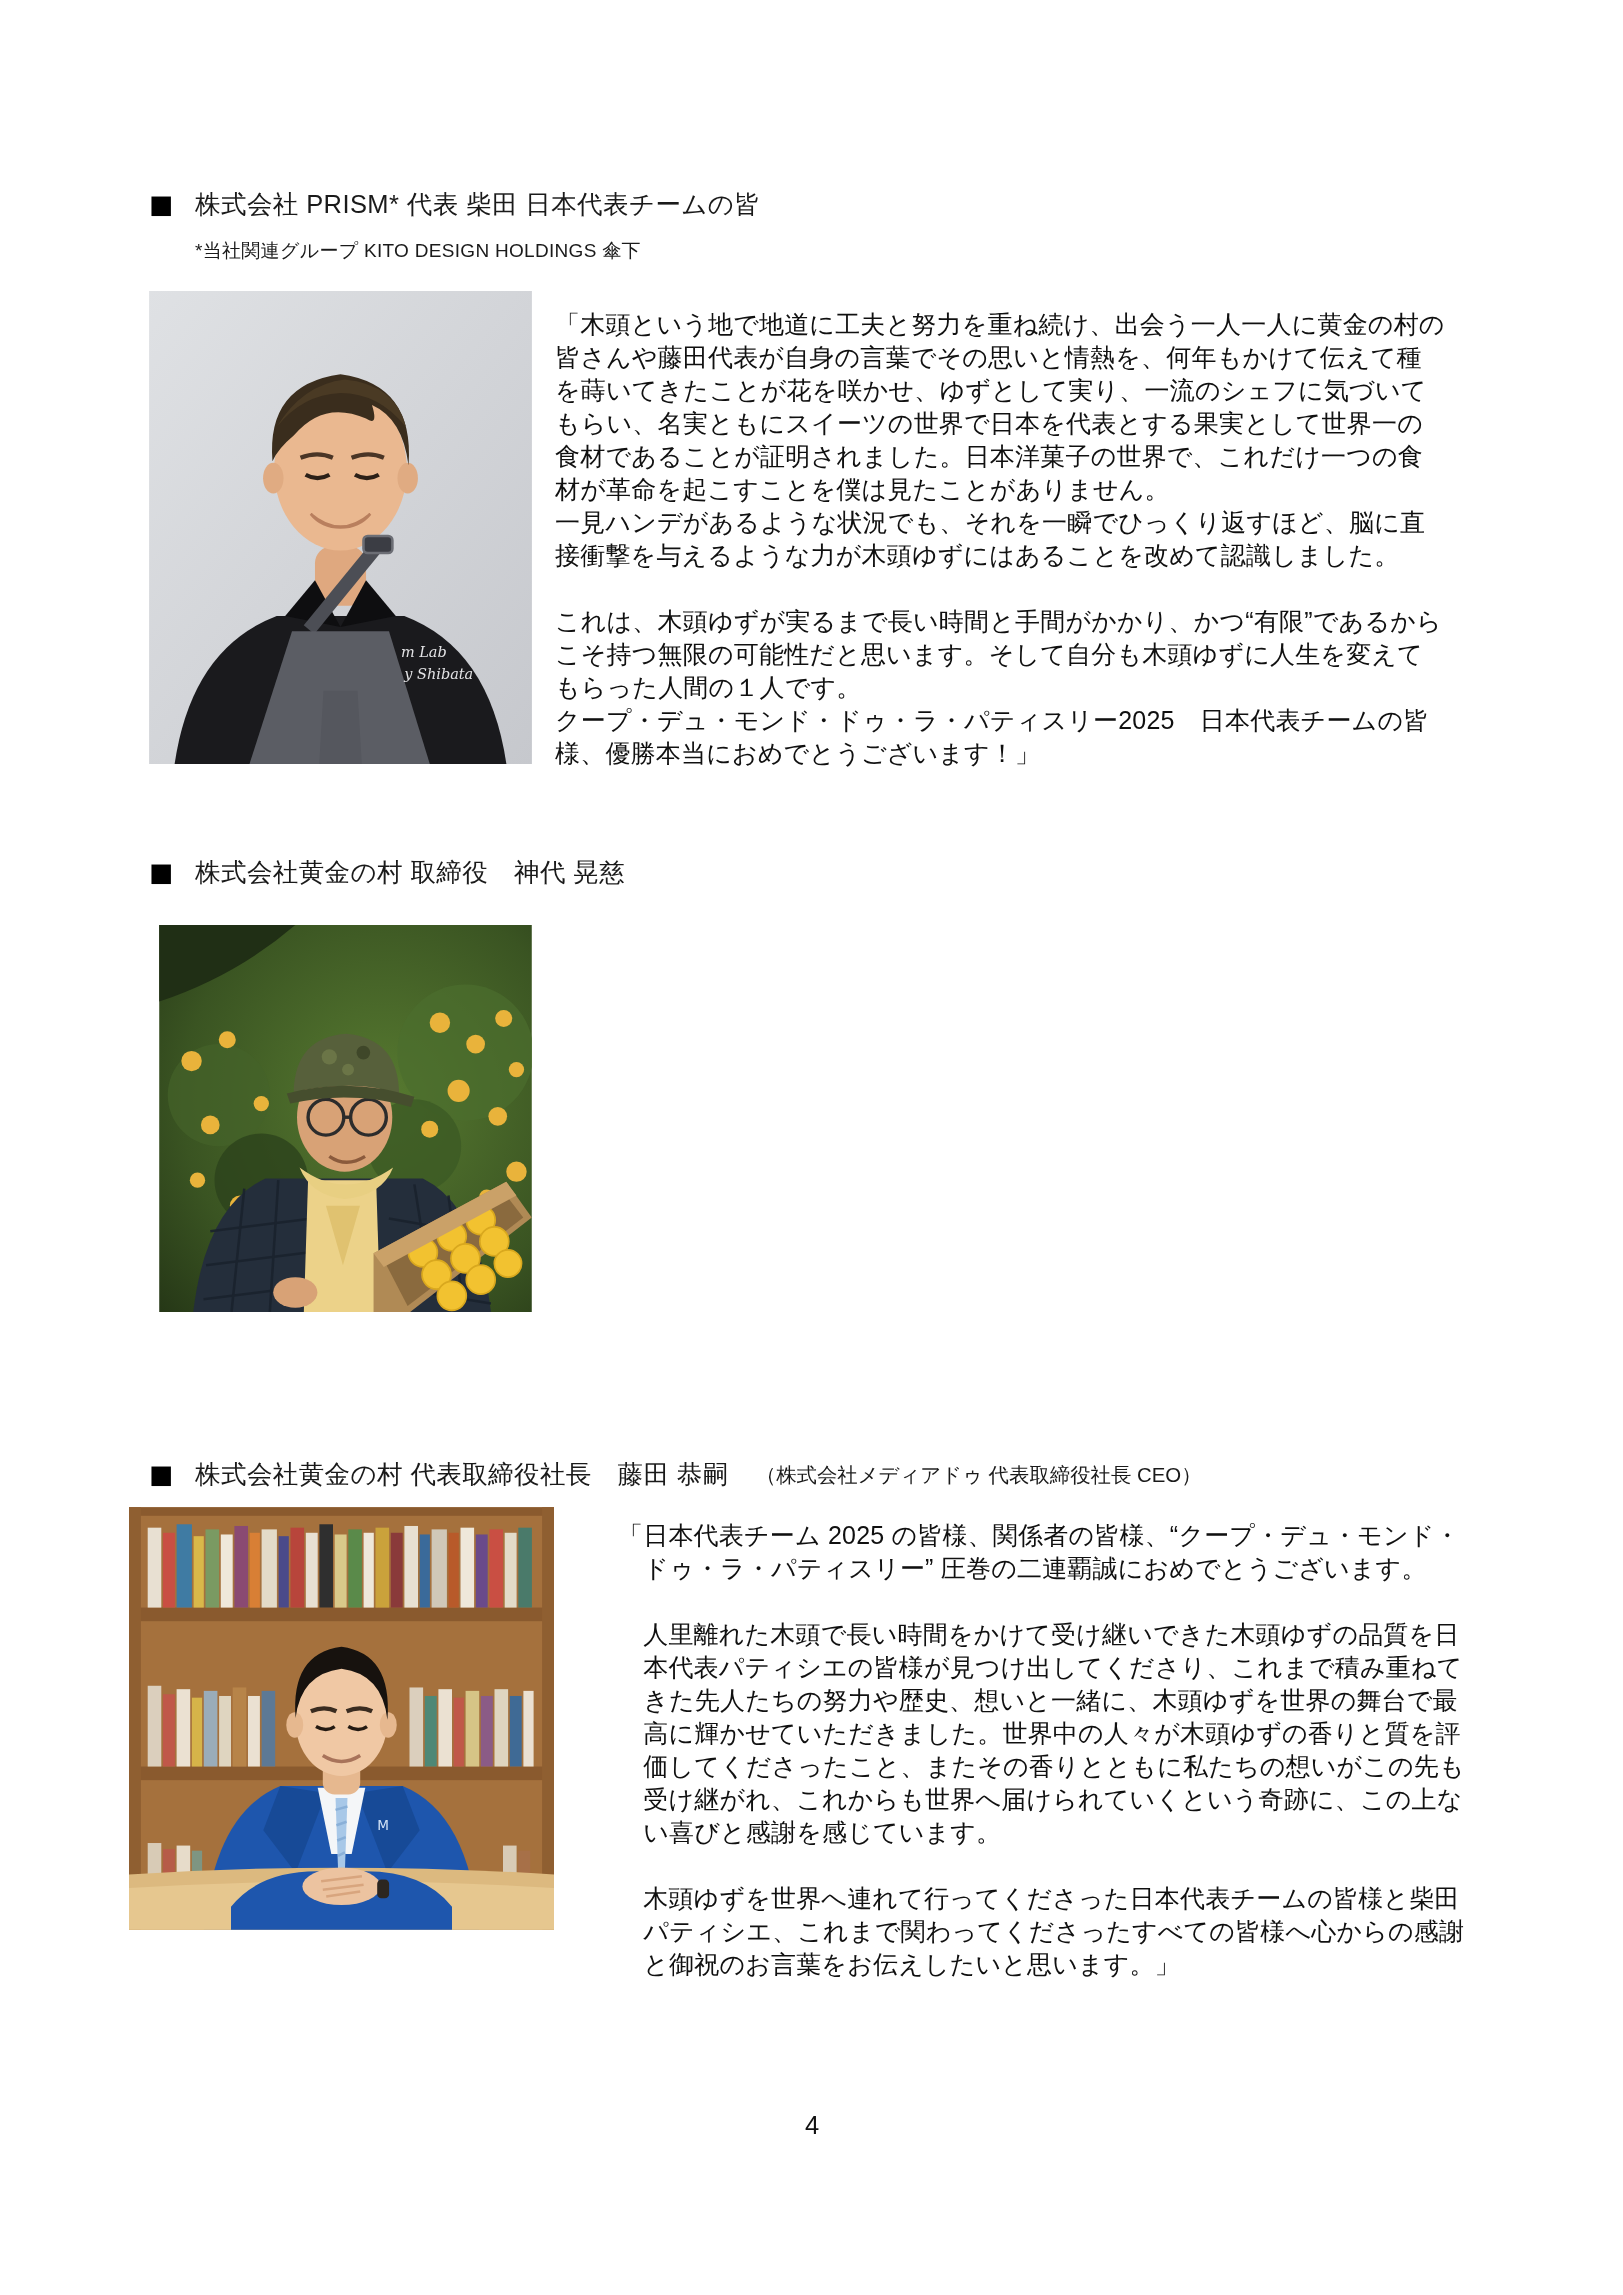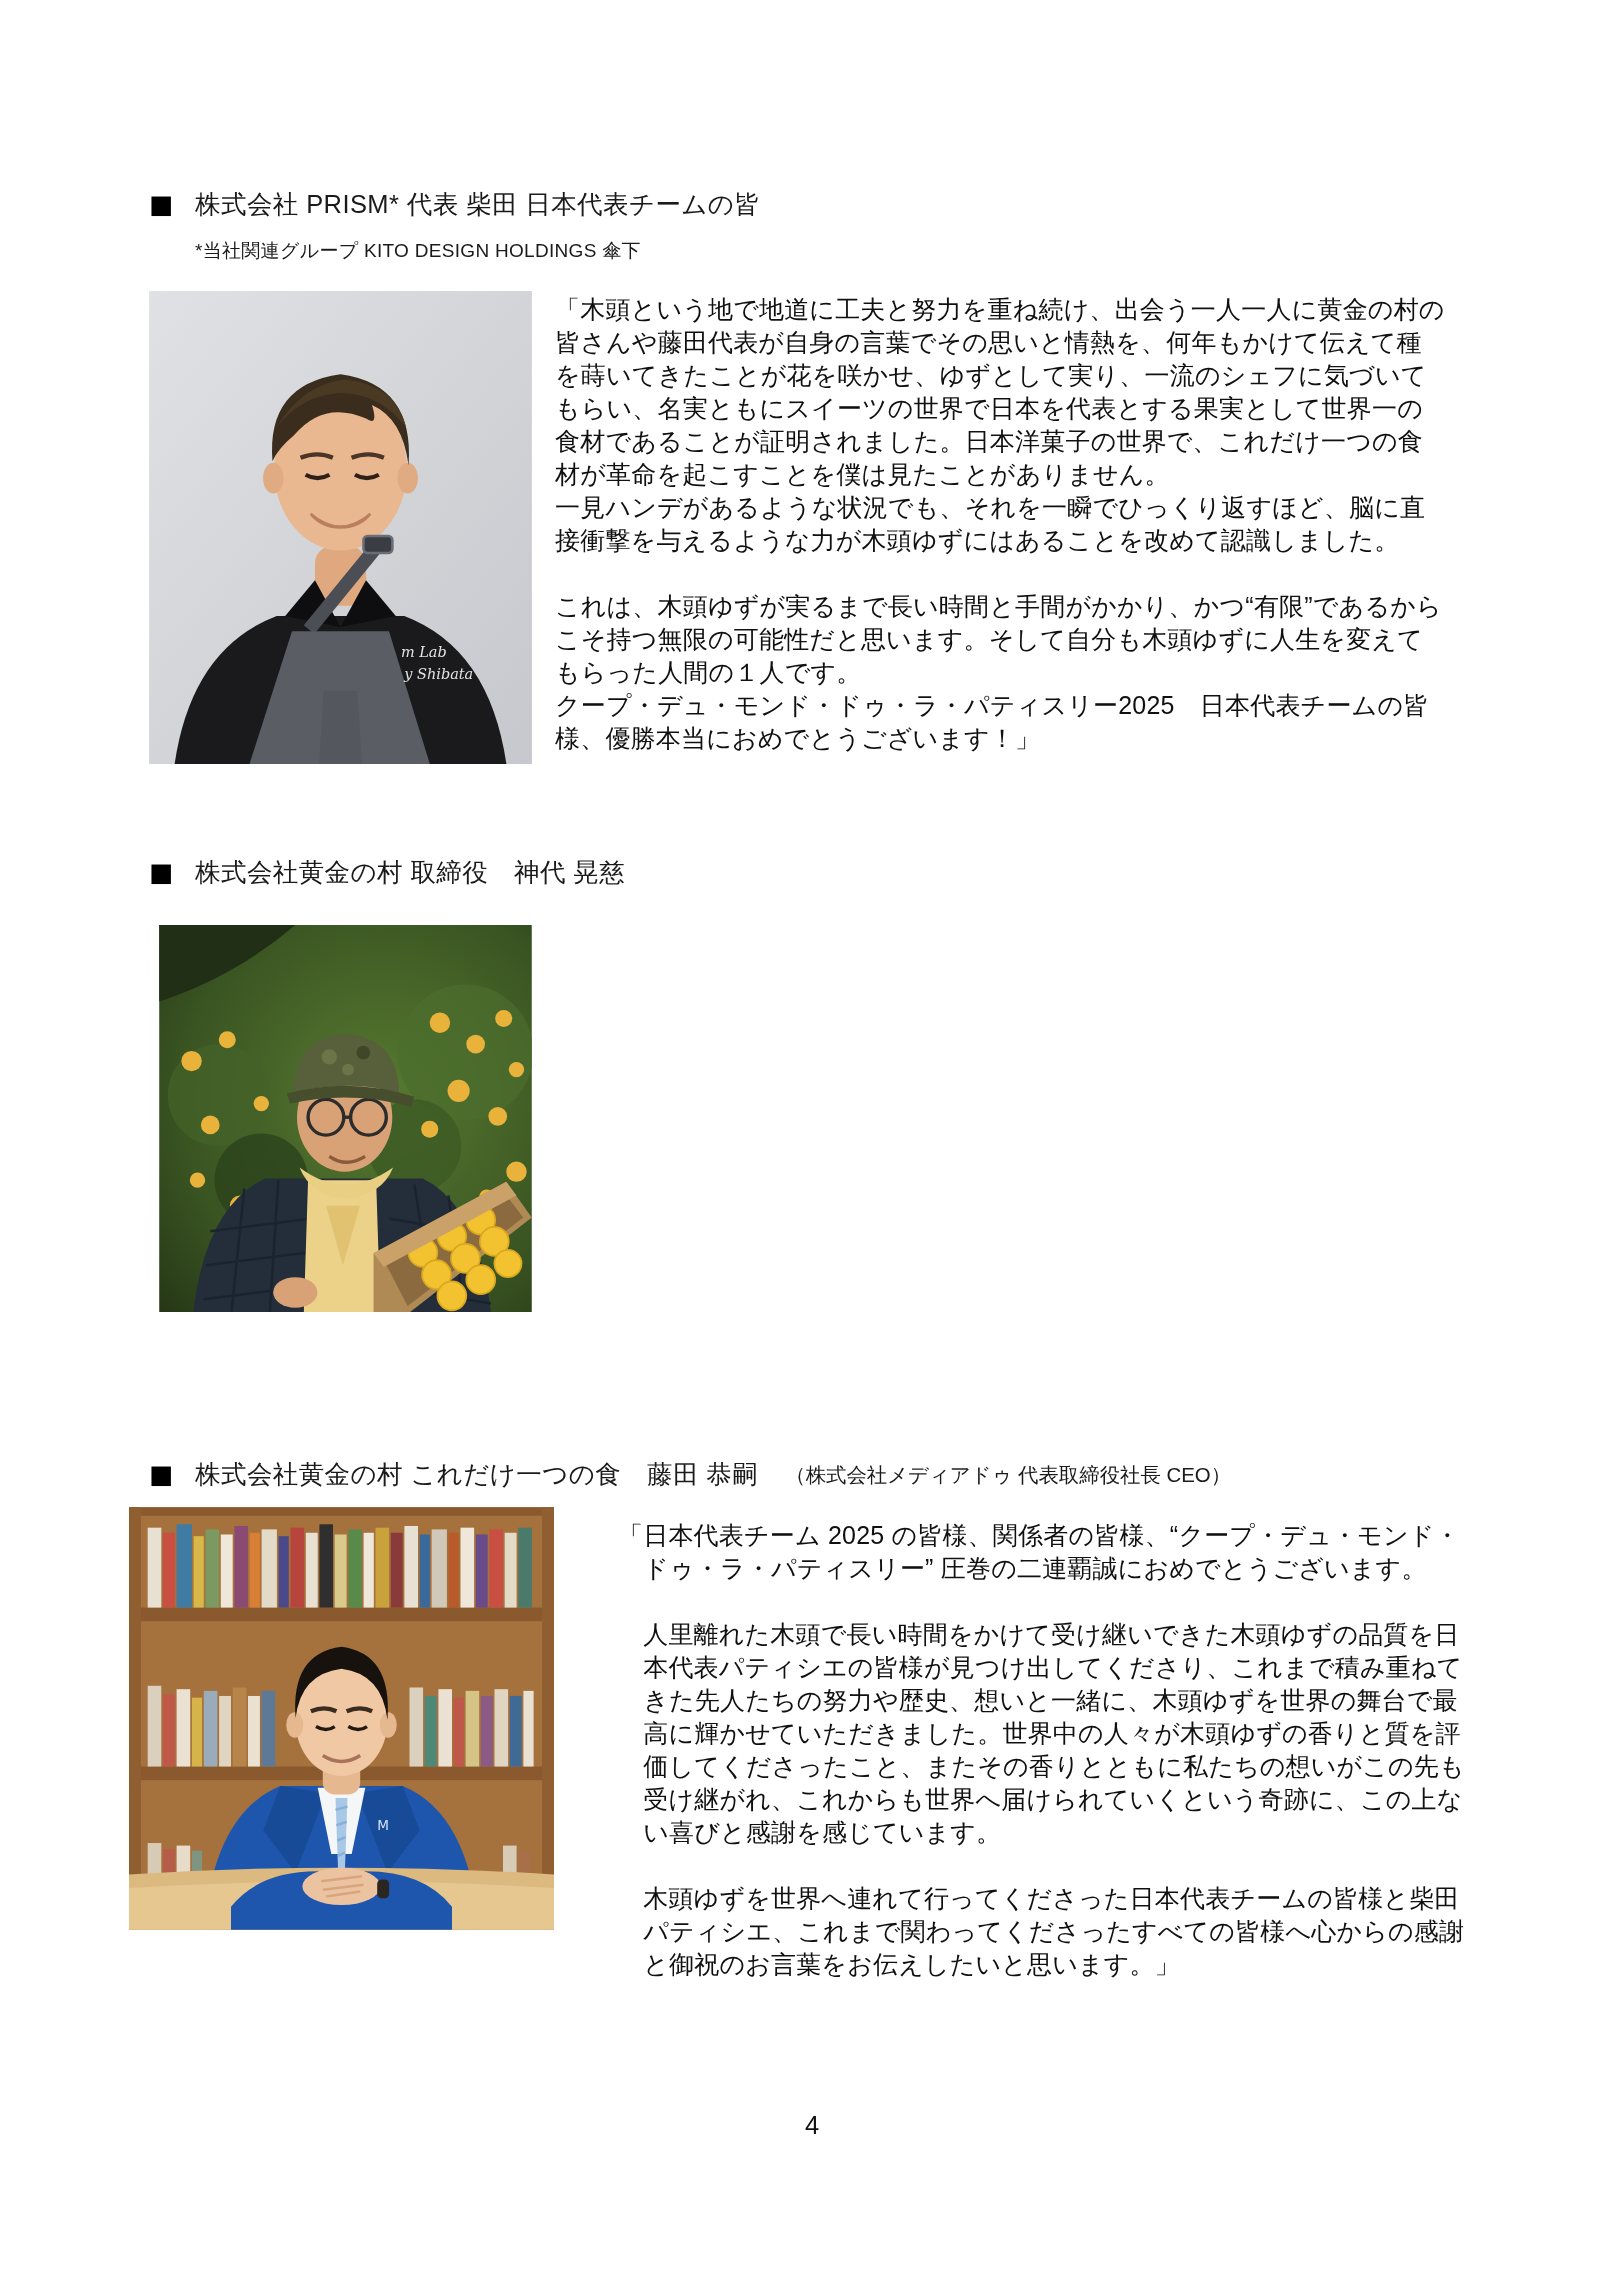--- a/index.html
+++ b/index.html
@@ -82,21 +82,21 @@
     <path d="M188 398 L268 300" stroke="#4c4e55" stroke-width="16"></path>
     <rect x="252" y="288" width="34" height="20" rx="5" fill="#3b3d44" stroke="#6c6e75" stroke-width="3"></rect>
 
     <path d="M168 400 L282 400 L330 556 L118 556 Z" fill="#5b5d64"></path>
     <path d="M205 470 L245 470 L250 556 L200 556 Z" fill="#55575e"></path>
 
     <text x="296" y="430" font-size="17" fill="#e4e4e6" font-style="italic" font-family="'DejaVu Serif',serif">m Lab</text>
     <text x="300" y="456" font-size="17" fill="#e4e4e6" font-style="italic" font-family="'DejaVu Serif',serif">y Shibata</text>
   </svg>
 
-  <div class="abs quote" style="left:555px;top:293px;width:999px;">「木頭という地で地道に工夫と努力を重ね続け、出会う一人一人に黄金の村の
+  <div class="abs quote" style="left:555px;top:308px;width:999px;">「木頭という地で地道に工夫と努力を重ね続け、出会う一人一人に黄金の村の
 皆さんや藤田代表が自身の言葉でその思いと情熱を、何年もかけて伝えて種
 を蒔いてきたことが花を咲かせ、ゆずとして実り、一流のシェフに気づいて
 もらい、名実ともにスイーツの世界で日本を代表とする果実として世界一の
 食材であることが証明されました。日本洋菓子の世界で、これだけ一つの食
 材が革命を起こすことを僕は見たことがありません。
 一見ハンデがあるような状況でも、それを一瞬でひっくり返すほど、脳に直
 接衝撃を与えるような力が木頭ゆずにはあることを改めて認識しました。
 
 これは、木頭ゆずが実るまで長い時間と手間がかかり、かつ“有限”であるから
 こそ持つ無限の可能性だと思います。そして自分も木頭ゆずに人生を変えて
@@ -193,21 +193,21 @@
       </g>
       <path d="M252 386 L408 302 L420 318 L264 402 Z" fill="#caa168"></path>
     </g>
 
     <ellipse cx="160" cy="432" rx="26" ry="18" fill="#d8a276"></ellipse>
   </svg>
 
 
   <div class="abs heading-row" style="left:149px;top:1459px;">
     <span class="bullet">■</span>
-    <span class="heading">株式会社黄金の村 これだけ一つの食　藤田 恭嗣</span>
+    <span class="heading">株式会社黄金の村 代表取締役社長　藤田 恭嗣</span>
     <span class="heading-sub">（株式会社メディアドゥ 代表取締役社長 CEO）</span>
   </div>
 
   <svg class="abs photo" style="left:129px;top:1507px;" width="425" height="423" viewBox="0 0 500 497" role="img" aria-label="藤田恭嗣氏の写真（書棚の前で青いスーツを着て机に手を組む）">
     <rect width="500" height="497" fill="#a5713d"></rect>
 
     <rect x="0" y="0" width="500" height="10" fill="#8a5a2e"></rect>
     <rect x="0" y="118" width="500" height="16" fill="#8a5a2e"></rect>
     <rect x="0" y="305" width="500" height="16" fill="#8a5a2e"></rect>
     <rect x="0" y="0" width="14" height="497" fill="#8f5f31"></rect>

